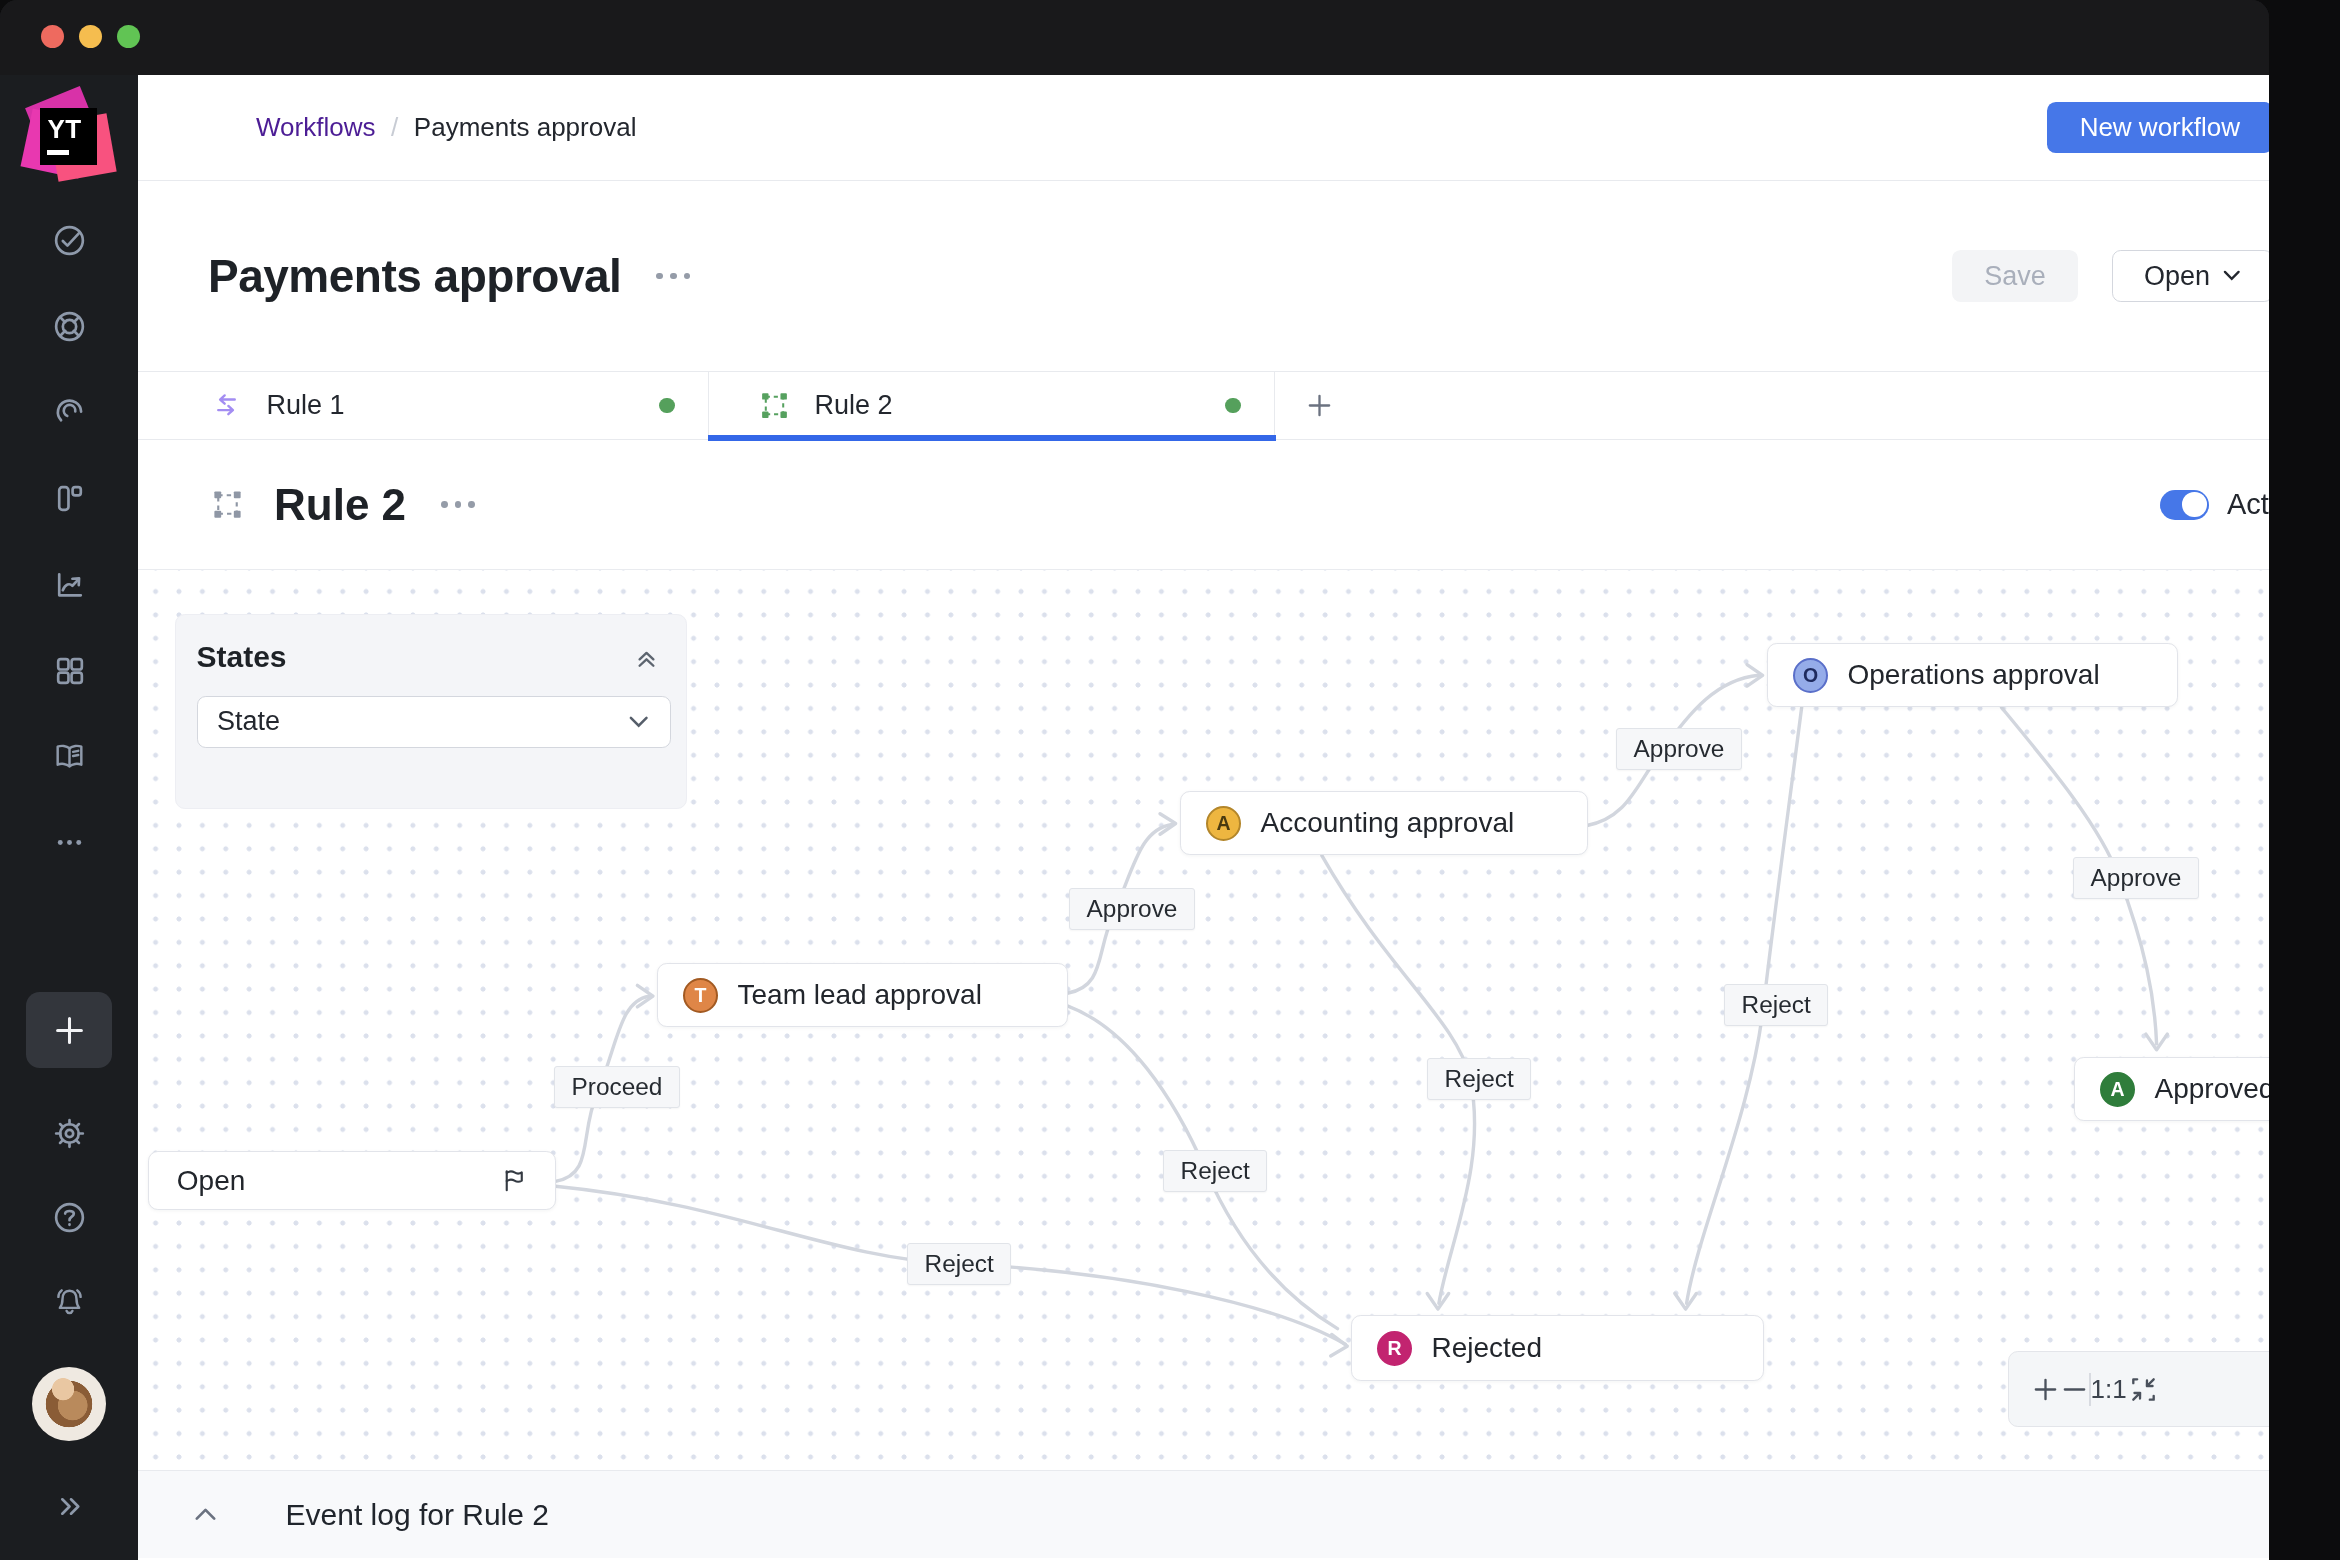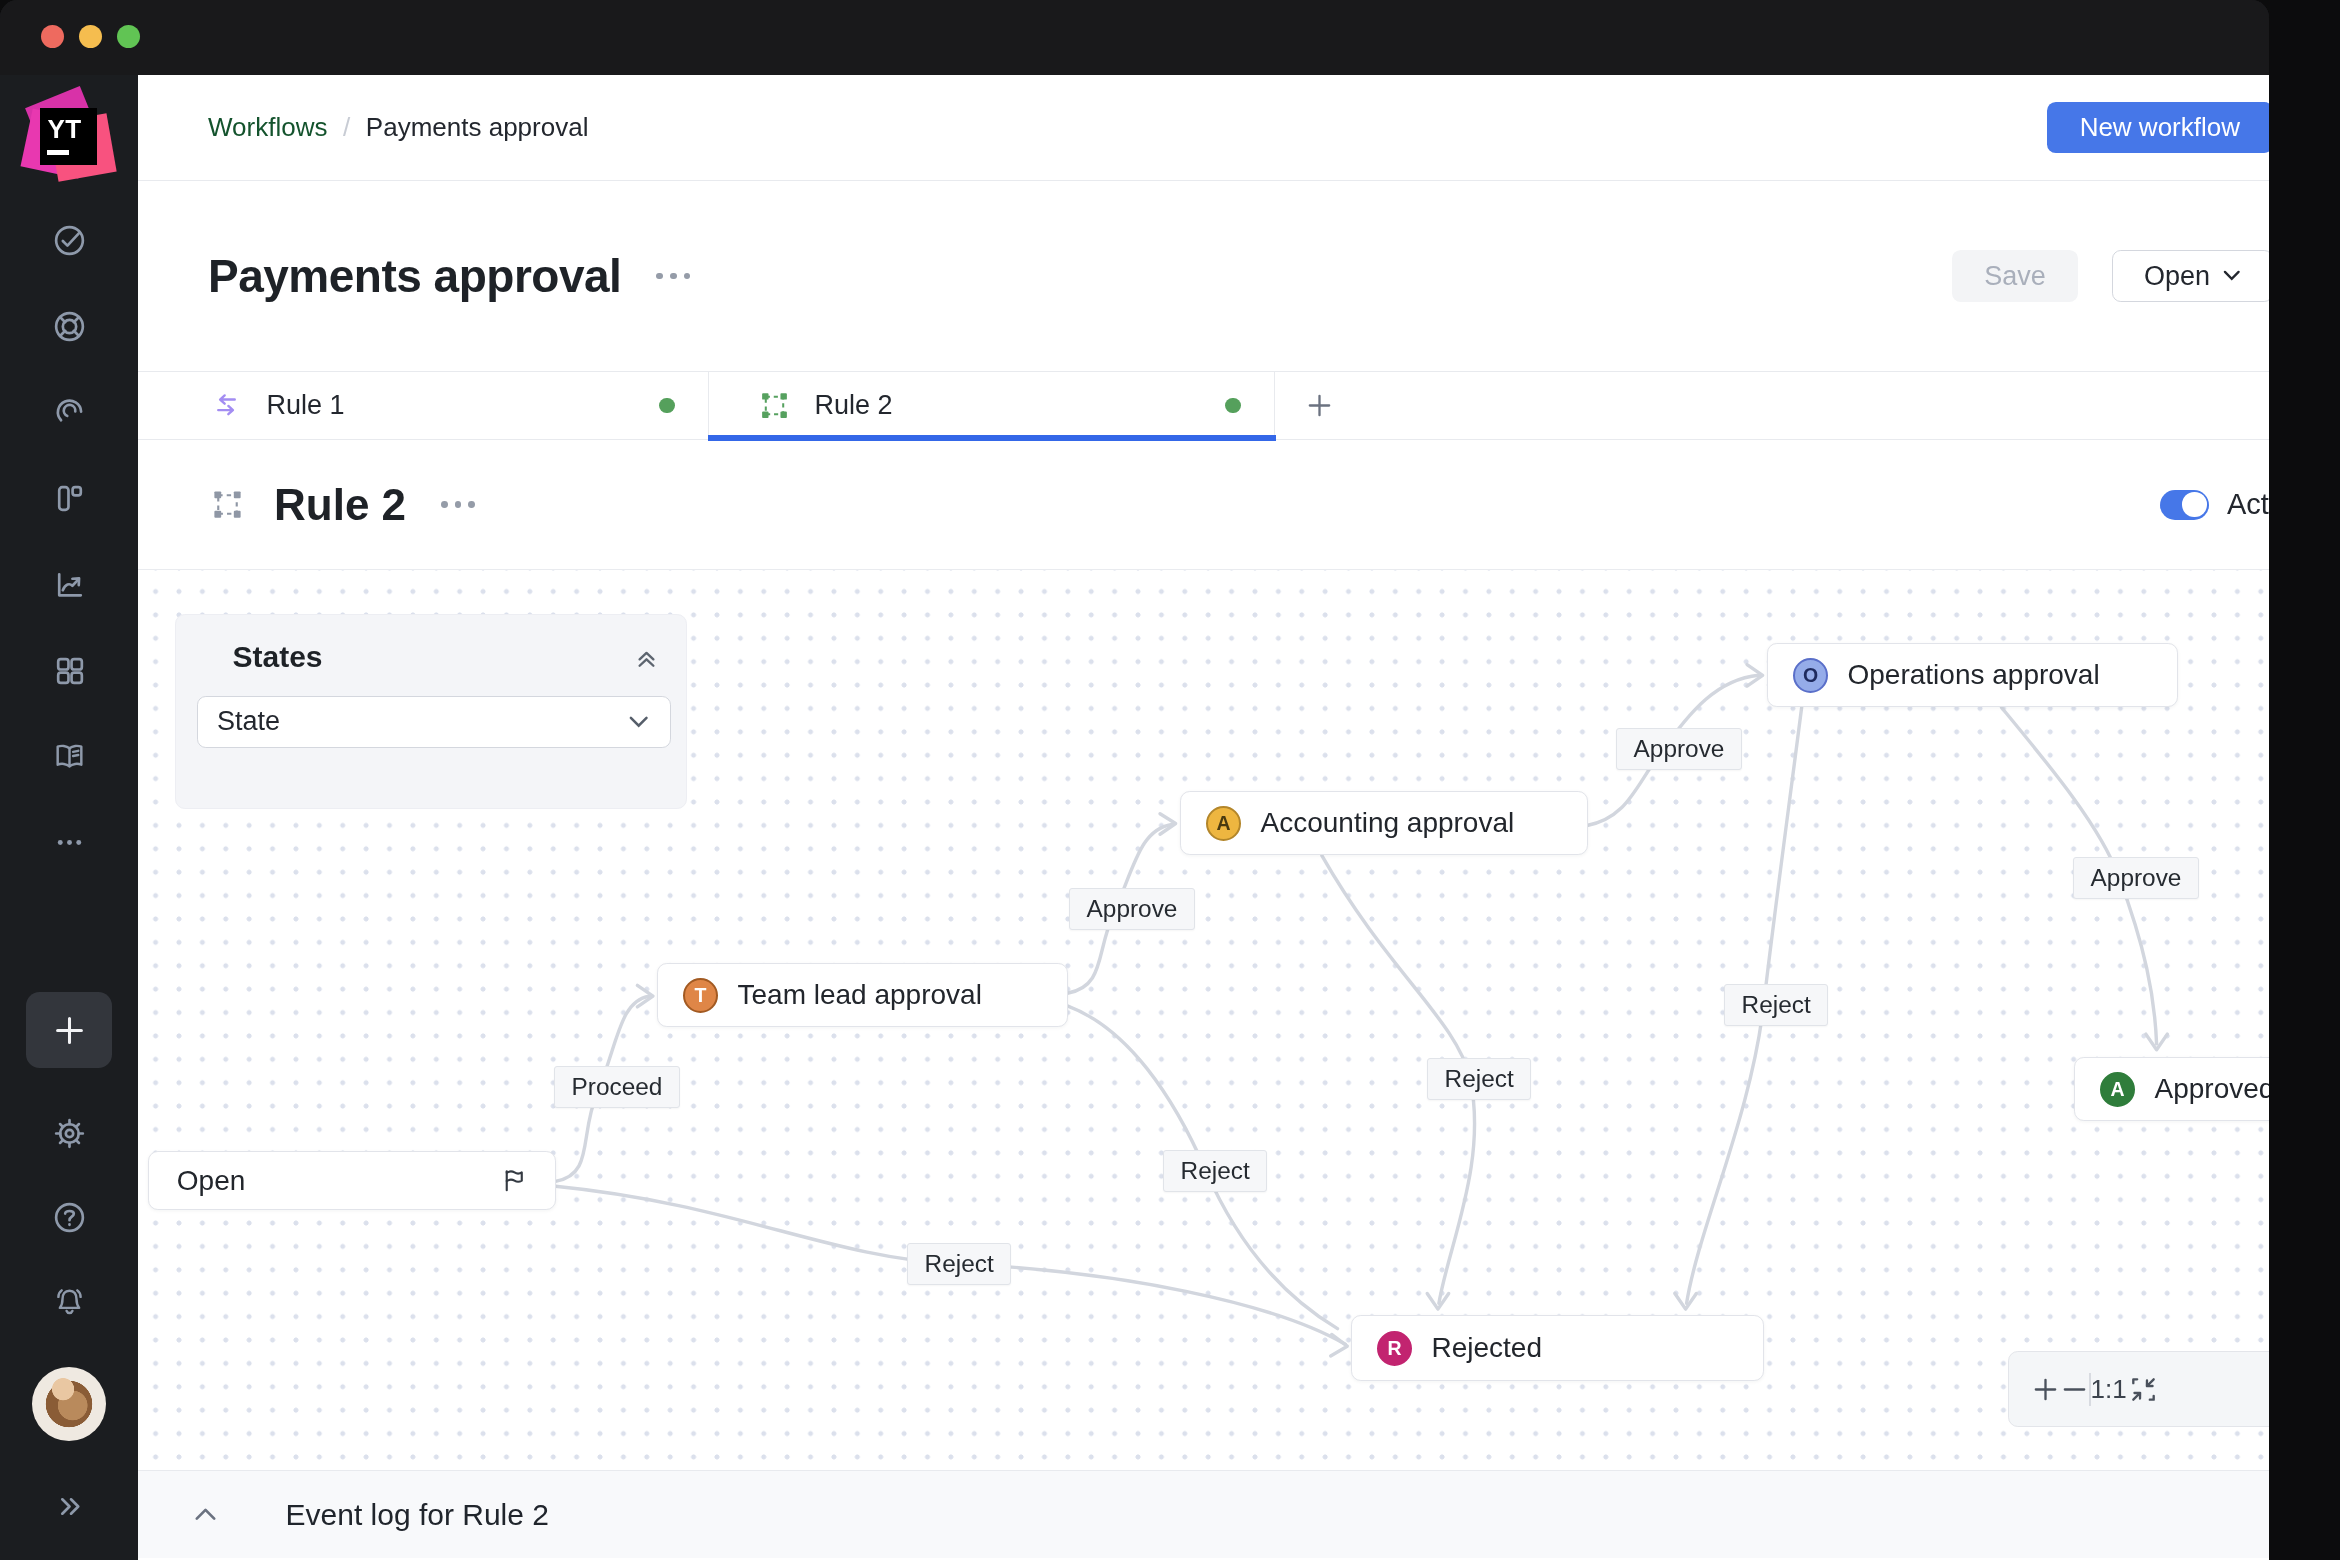--- a/index.html
+++ b/index.html
@@ -36,21 +36,21 @@
       radial-gradient(circle at 42% 30%, #e9c7a2 0 16%, transparent 17%),
       radial-gradient(circle at 55% 52%, #b98a5c 0 26%, transparent 27%),
       radial-gradient(circle at 50% 50%, #8a5c36 0 44%, #efe9e1 45%);
   }
 
   
   .content { position:absolute; left:138px; top:75px; width:2203px; height:1485px; background:#fff; color:#23272e; }
 
   .breadcrumb-row { height:106px; display:flex; align-items:center; padding:0 68px 0 70px; border-bottom:1.5px solid #e8eaee; }
   .breadcrumb { display:flex; align-items:center; gap:15.6px; font-size:26px; }
-  .bc-parent { color:#14532d; cursor:pointer; }
+  .bc-parent { color:#4c1d95; cursor:pointer;margin-left:48px; }
   .bc-sep { color:#c8ccd4; }
   .bc-current { color:#23272e; }
   .btn-primary { margin-left:auto; height:51px; padding:0 33px; border:none; border-radius:8.8px;
     color:#fff; font-size:26px; font-family:inherit; cursor:pointer; }
 
   .title-row { height:190px; display:flex; align-items:center; padding:0 68px 0 70px; }
   .title-row h1 { font-size:46px; font-weight:800; letter-spacing:-0.5px; color:#1e2227; }
   .dots-h { display:flex; gap:6.8px; margin-left:35px; cursor:pointer; }
   .dots-h i { width:6.8px; height:6.8px; border-radius:50%; background:#959ca8; }
   .title-controls { margin-left:auto; display:flex; align-items:center; gap:34px; }
@@ -86,21 +86,21 @@
   
   .canvas { position:relative; width:2203px; height:901px; border-top:1px solid #e9ebef; background:#fff; overflow:hidden;
     background-image:radial-gradient(circle, #dbe0ec 2.2px, transparent 2.8px);
     background-size:23.4px 23.4px; background-position:5.9px 9.8px; }
   .edges { position:absolute; left:0; top:0; }
   .edges path { stroke:#d2d6de; stroke-width:3.5; fill:none; stroke-linecap:round; stroke-linejoin:round; }
 
   .states-panel { position:absolute; left:37px; top:44px; width:512px; height:195px; background:#f4f5f8;
     border:1px solid #edeef3; border-radius:9.8px; padding:25px 23.4px 0 20.5px; }
   .states-head { display:flex; align-items:center; }
-  .states-title { font-size:30px; font-weight:700; color:#1e2227;margin-left:36px; }
+  .states-title { font-size:30px; font-weight:700; color:#1e2227; }
   .states-collapse { margin-left:auto; color:#5d6570; cursor:pointer; display:flex; }
   .select-state { width:474px; margin-top:21.5px; padding:0 19.5px; background:#fff; }
 
   .node { position:absolute; display:flex; align-items:center; gap:19.5px; padding:0 25px; background:#fff;
     border:1.5px solid #e2e4ea; border-radius:9.8px; box-shadow:0 1px 3.9px rgba(25,30,40,0.05);
     font-size:28px; color:#22262c; cursor:grab; }
   .node .avatar { width:35px; height:35px; border-radius:50%; border:2px solid; display:flex; align-items:center;
     justify-content:center; font-size:19.5px; font-weight:700; flex:0 0 auto; }
   .node-open   { left:9.8px;   top:581px; width:408px; height:59px; padding-left:28px; }
   .node-open .flag { margin-left:auto; color:#343a42; display:flex; }

